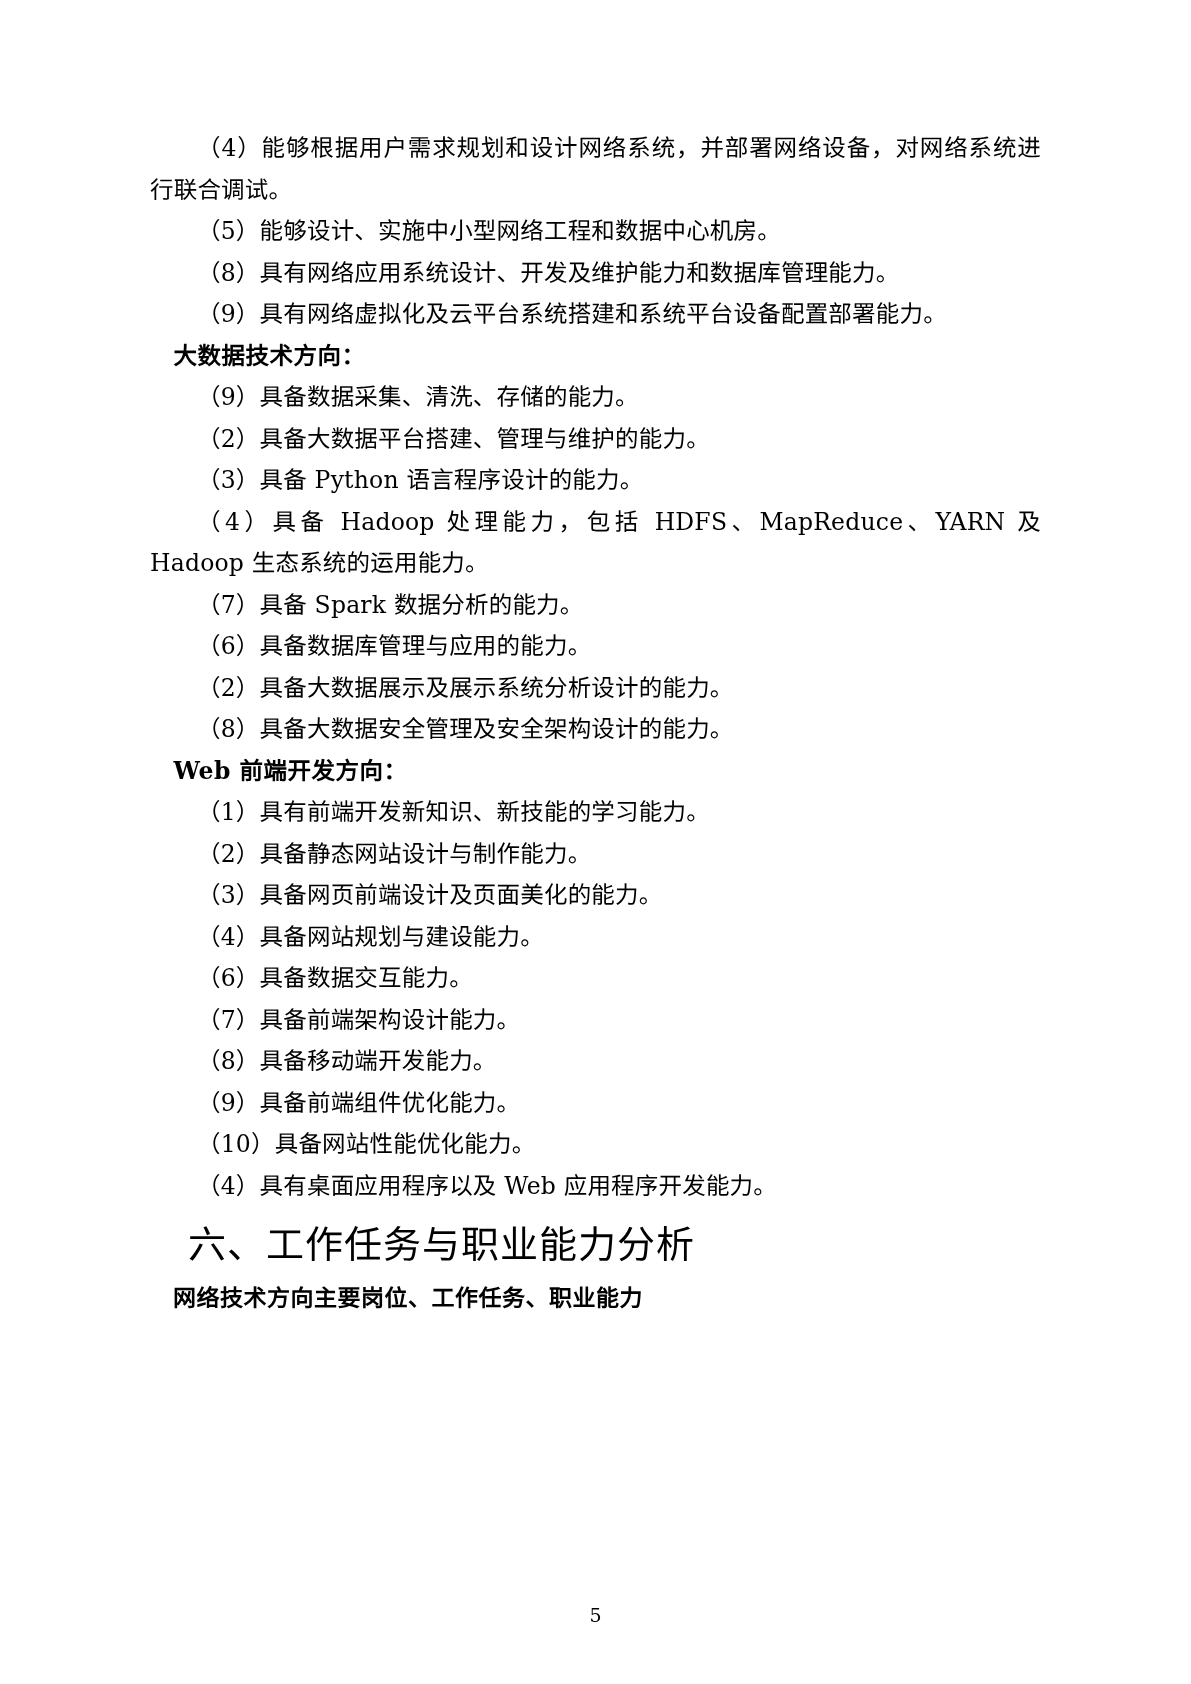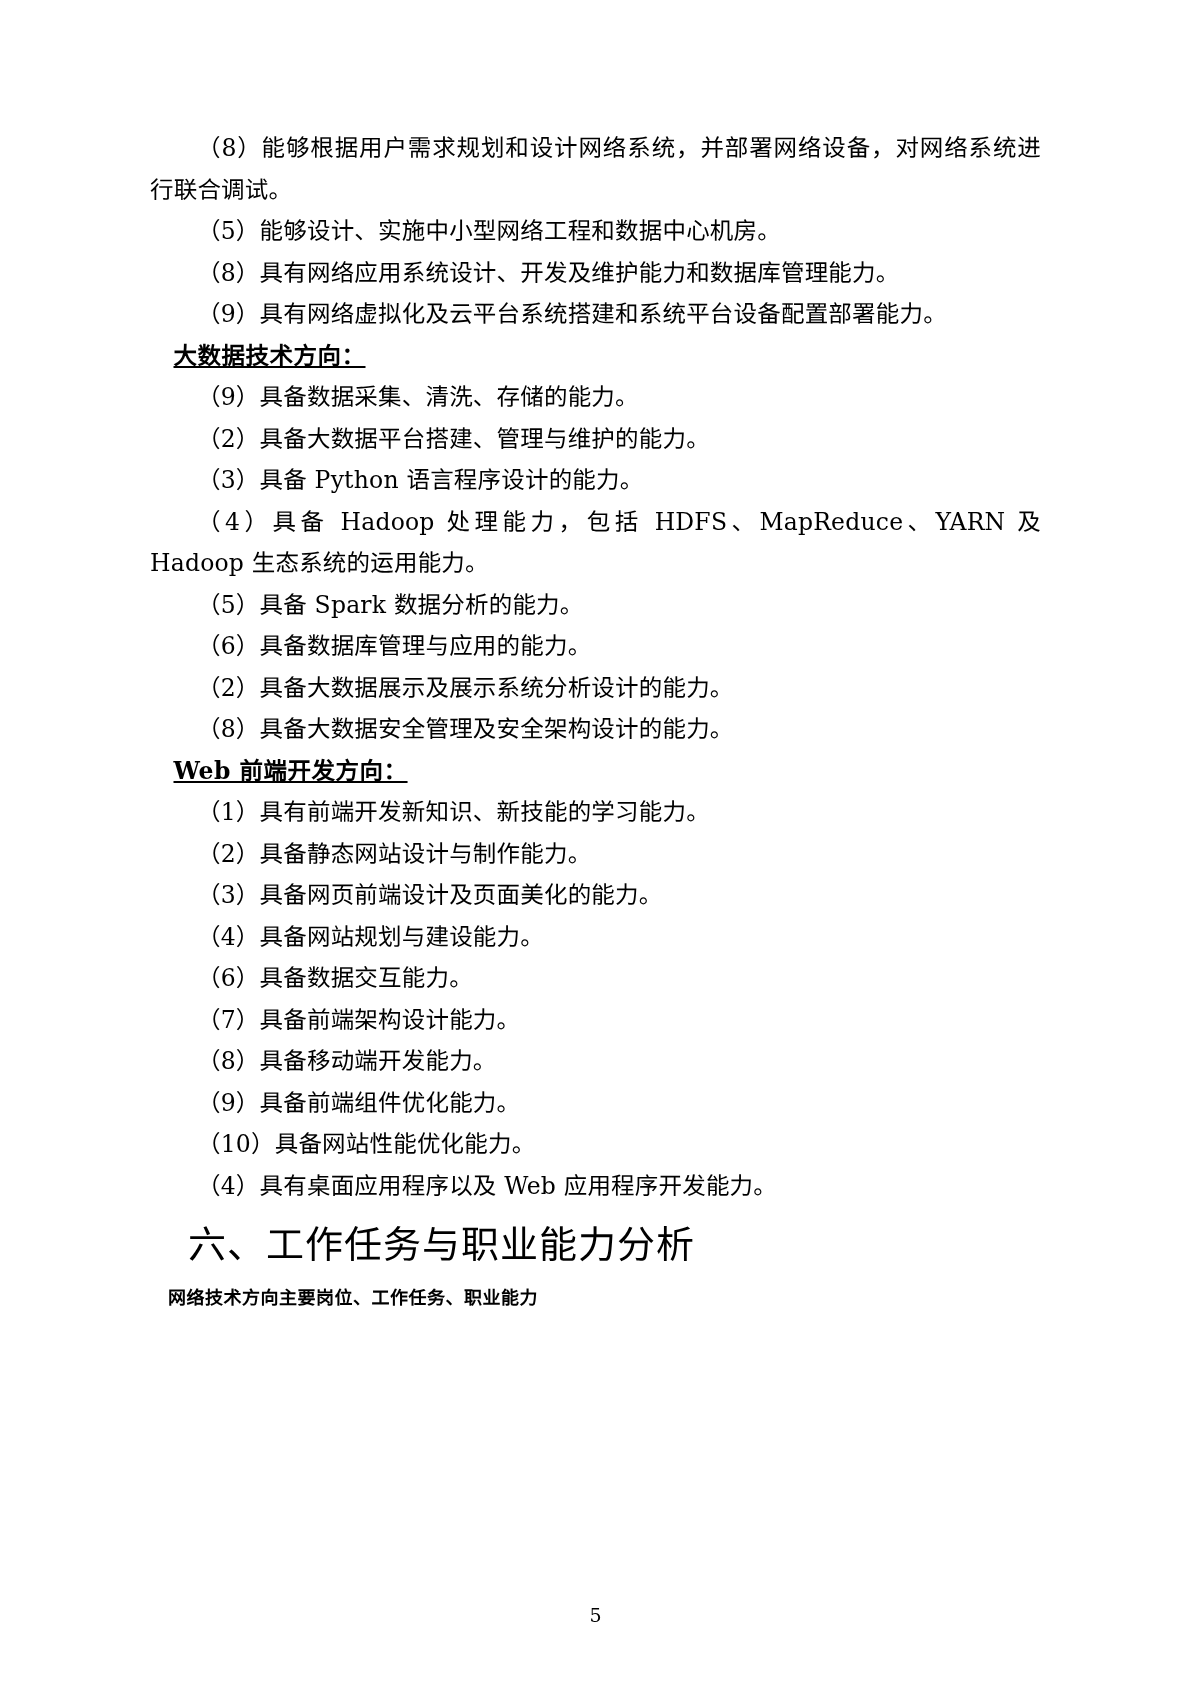--- a/index.html
+++ b/index.html
@@ -29,67 +29,66 @@
     margin: 0;
     text-indent: 2em;
   }
   .sub-heading {
     margin: 0;
     font-weight: bold;
     font-size: 23.5px;
     line-height: 41.5px;
     text-indent: 1em;
     letter-spacing: 0.5px;
-    text-decoration: underline;
   }
   .section-heading {
     margin: 14px 0 4px 0;
     font-weight: normal;
     font-size: 38px;
     line-height: 48px;
     text-indent: 1em;
     letter-spacing: 1px;
     font-family: "DejaVu Sans", "Liberation Sans", sans-serif;
   }
   .section-sub {
     margin: 8px 0 0 0;
     font-weight: bold;
-    font-size: 18px;
+    font-size: 23px;
     line-height: 41px;
     text-indent: 1em;
     letter-spacing: 0.5px;
   }
   .page-number {
     position: absolute;
     left: 0;
     right: 0;
     bottom: 58px;
     text-align: center;
     font-size: 19px;
     font-family: "DejaVu Serif", "Liberation Serif", serif;
   }
 </style>
 </head>
 <body>
 
 <div class="page">
   <div class="body-text">
 
-    <p class="para">（8）能够根据用户需求规划和设计网络系统，并部署网络设备，对网络系统进行联合调试。</p>
+    <p class="para">（4）能够根据用户需求规划和设计网络系统，并部署网络设备，对网络系统进行联合调试。</p>
     <p class="para">（5）能够设计、实施中小型网络工程和数据中心机房。</p>
     <p class="para">（8）具有网络应用系统设计、开发及维护能力和数据库管理能力。</p>
     <p class="para">（9）具有网络虚拟化及云平台系统搭建和系统平台设备配置部署能力。</p>
 
     <p class="sub-heading">大数据技术方向：</p>
 
     <p class="para">（9）具备数据采集、清洗、存储的能力。</p>
     <p class="para">（2）具备大数据平台搭建、管理与维护的能力。</p>
     <p class="para">（3）具备 Python 语言程序设计的能力。</p>
     <p class="para">（4）具备 Hadoop 处理能力，包括 HDFS、MapReduce、YARN 及 Hadoop 生态系统的运用能力。</p>
-    <p class="para">（5）具备 Spark 数据分析的能力。</p>
+    <p class="para">（7）具备 Spark 数据分析的能力。</p>
     <p class="para">（6）具备数据库管理与应用的能力。</p>
     <p class="para">（2）具备大数据展示及展示系统分析设计的能力。</p>
     <p class="para">（8）具备大数据安全管理及安全架构设计的能力。</p>
 
     <p class="sub-heading">Web 前端开发方向：</p>
 
     <p class="para">（1）具有前端开发新知识、新技能的学习能力。</p>
     <p class="para">（2）具备静态网站设计与制作能力。</p>
     <p class="para">（3）具备网页前端设计及页面美化的能力。</p>
     <p class="para">（4）具备网站规划与建设能力。</p>

